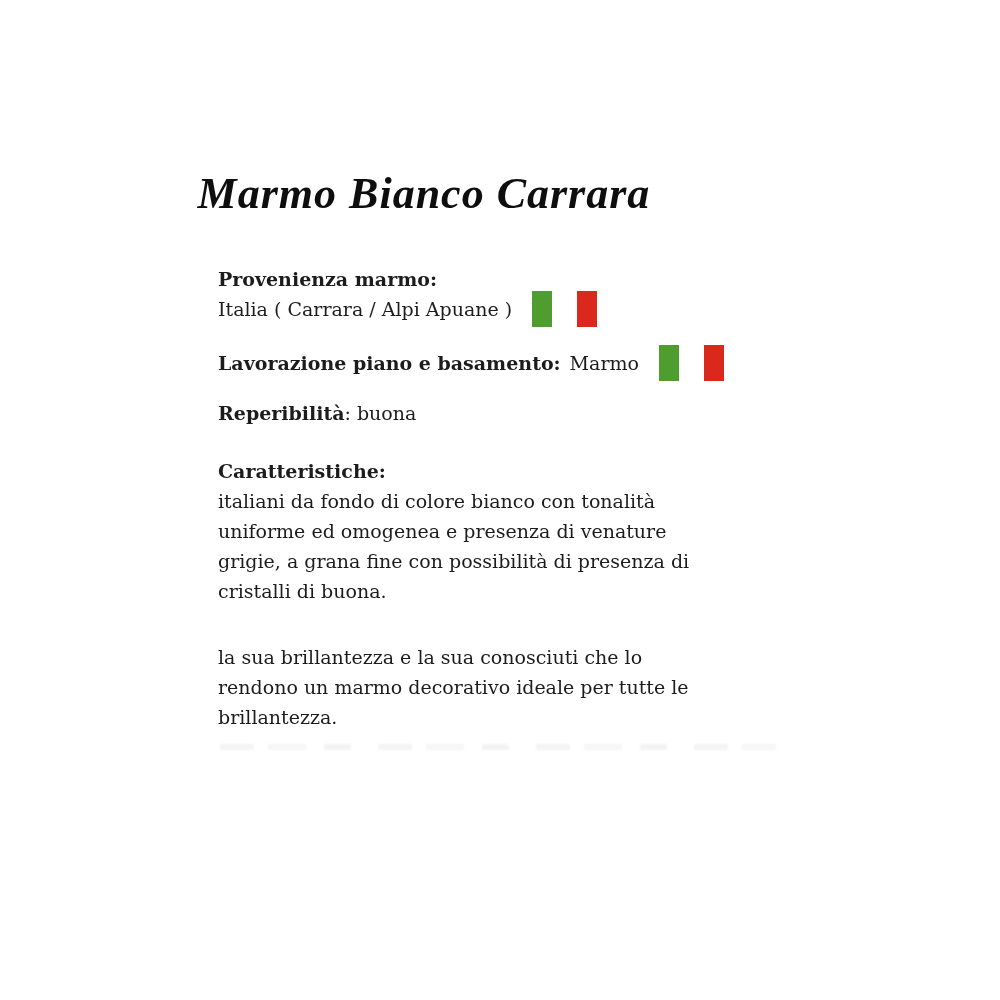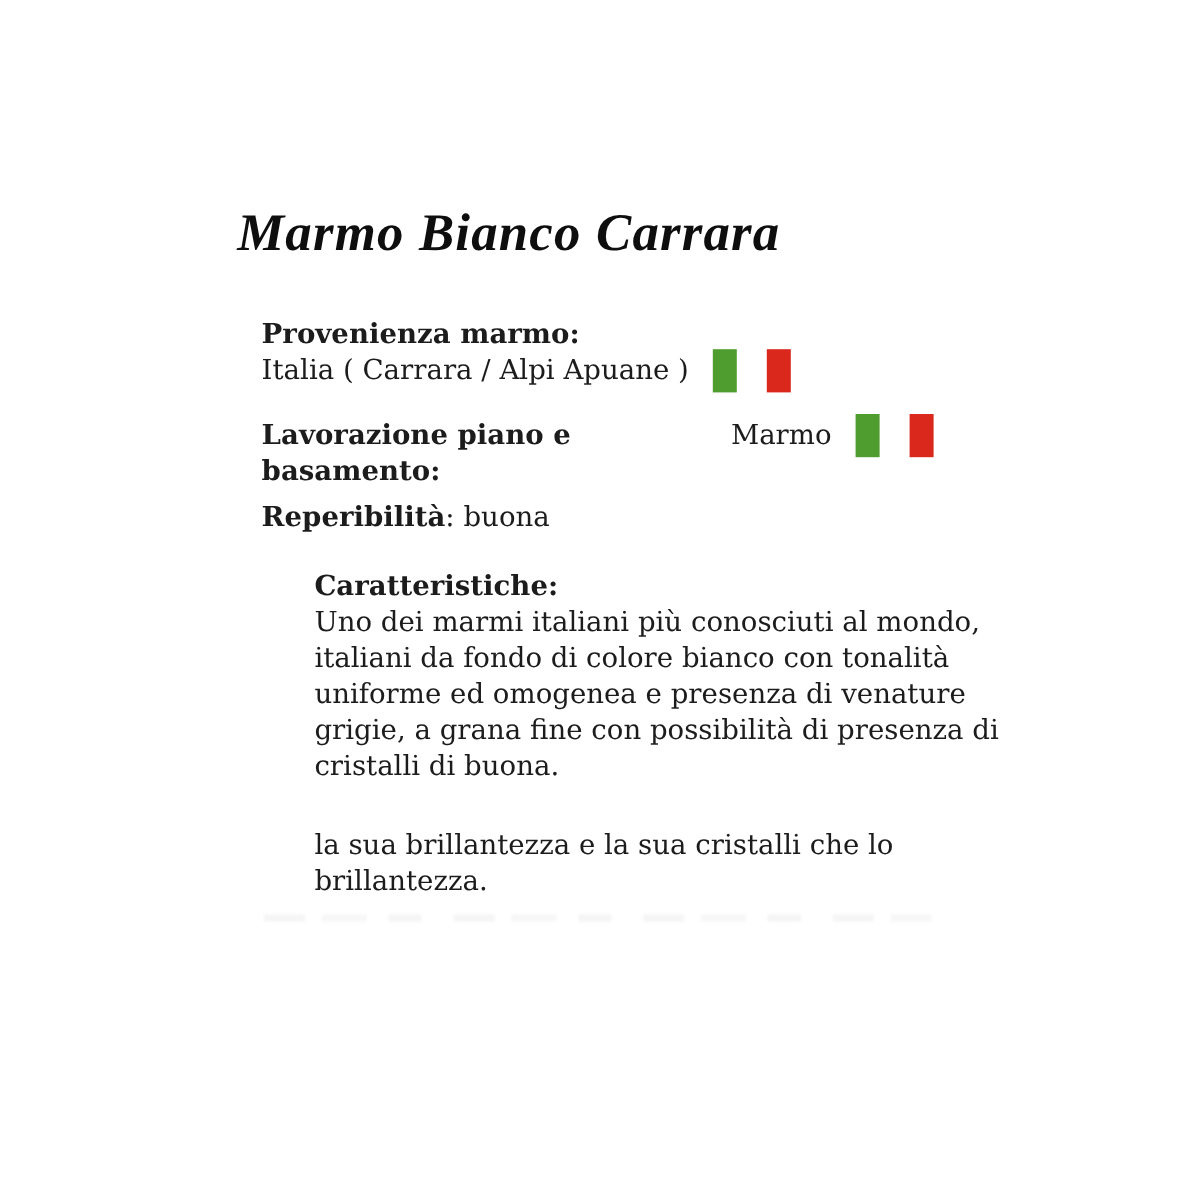--- a/index.html
+++ b/index.html
@@ -26,21 +26,21 @@
     font-style: italic;
     font-weight: bold;
     font-size: 44px;
     line-height: 44px;
     color: #0e0e0e;
     letter-spacing: 1px;
   }
   .content {
     margin-left: 218px;
     width: 560px;
-    font-size: 23px;
+    font-size: 19px;
     line-height: 30px;
   }
   .label-bold { font-weight: bold; }
   .section-provenienza { margin-top: 48px; }
   .value-row {
     display: flex;
     align-items: flex-start;
     height: 30px;
   }
   .flag-pair {
@@ -48,22 +48,22 @@
     gap: 25px;
     margin-left: 20px;
   }
   .flag-pair .flag {
     width: 20px;
     height: 36px;
     margin: -3px 0;
   }
   .row-lavorazione { margin-top: 24px; }
   .row-lavorazione .value-text { margin-left: 9px; }
-  .row-reperibilita { margin-top: 38px; height: 30px; }
-  .section-caratteristiche { margin-top: 28px; margin-left: 44px; }
+  .row-reperibilita { margin-top: 20px; height: 30px; }
+  .section-caratteristiche { margin-top: 28px; }
   .tline { white-space: nowrap; }
   .para-2 { margin-top: 36px; }
   .cropped-remnant {
     margin-top: 12px;
     margin-left: 2px;
     width: 556px;
     height: 14px;
     filter: blur(1.2px);
     opacity: 0.55;
     background:
@@ -108,28 +108,28 @@
       </span>
     </div>
 
     <div class="row-reperibilita">
       <span class="label-bold">Reperibilità</span><span>: buona</span>
     </div>
 
     <div class="section-caratteristiche">
       <div class="label-bold">Caratteristiche:</div>
       <div class="para-1">
-          <div class="tline">Uno dei marmi italiani più conosciuti al mondo,</div>
           <div class="tline">italiani da fondo di colore bianco con tonalità</div>
           <div class="tline">uniforme ed omogenea e presenza di venature</div>
           <div class="tline">grigie, a grana fine con possibilità di presenza di</div>
           <div class="tline">cristalli di buona.</div>
         </div>
       <div class="para-2">
-          <div class="tline">la sua brillantezza e la sua cristalli che lo</div>
+          <div class="tline">la sua brillantezza e la sua conosciuti che lo</div>
+          <div class="tline">rendono un marmo decorativo ideale per tutte le</div>
           <div class="tline">brillantezza.</div>
         </div>
     </div>
 
     <div class="cropped-remnant"></div>
 
   </div>
 </div>
 
 </body></html>

